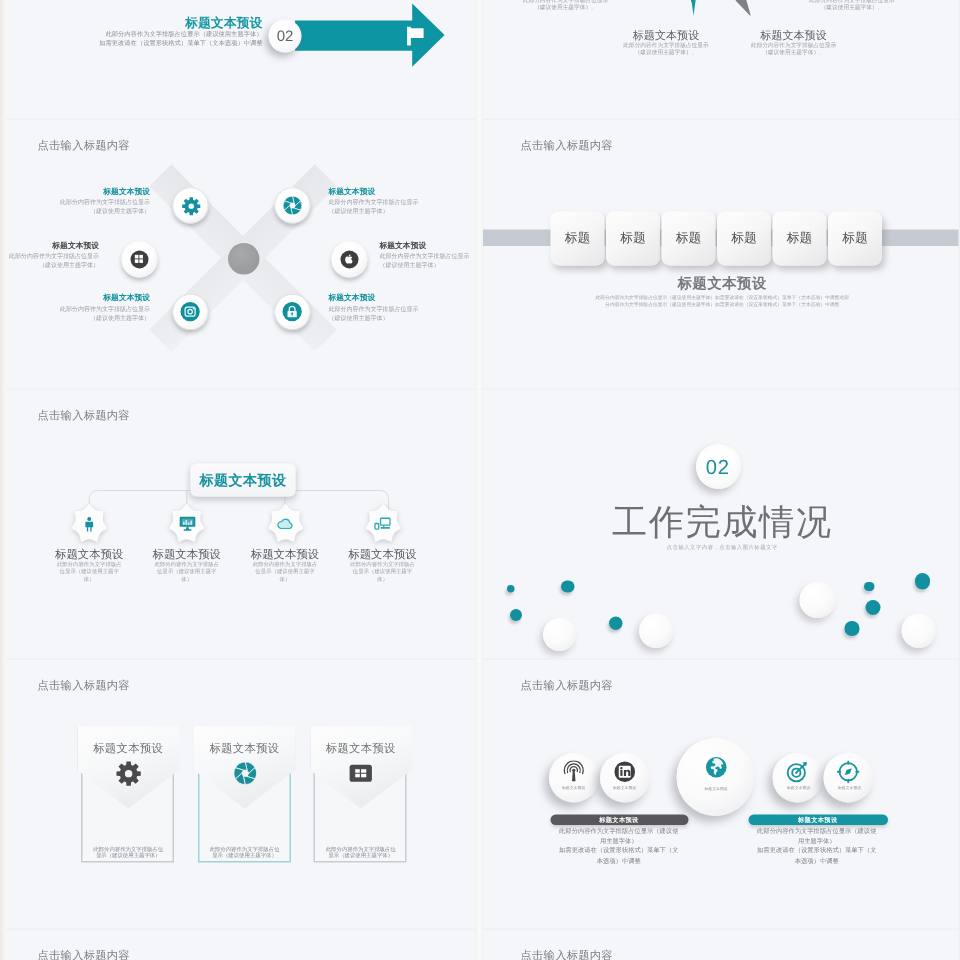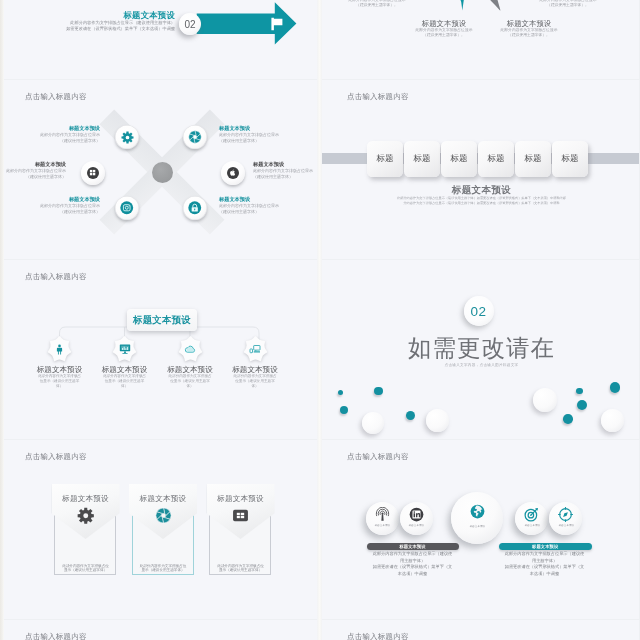--- a/index.html
+++ b/index.html
@@ -393,21 +393,21 @@
       <div class="hxt">标题文本预设</div>
       <div class="hxb">此部分内容作为文字排版占</div>
       <div class="hxb">位显示（建议使用主题字</div>
       <div class="hxb">体）</div>
     </div>
   </div>
   <div class="slide" style="left:322px;top:260px;">
     <div class="numcirc">
       <span>02</span>
     </div>
-    <div class="bigh">如需更改请在</div>
+    <div class="bigh">工作完成情况</div>
     <div class="bigsub">点击输入文字内容，点击输入图片标题文字</div>
 
     <div class="wdot" style="left:39.6px;top:152.2px;width:22px;height:22px;"></div>
     <div class="wdot" style="left:104px;top:148.5px;width:23px;height:23px;"></div>
     <div class="wdot" style="left:211.4px;top:127.9px;width:24px;height:24px;"></div>
     <div class="wdot" style="left:278.5px;top:148.9px;width:23px;height:23px;"></div>
     <div class="tdot" style="left:16px;top:129.8px;width:5px;height:5px;"></div>
     <div class="tdot" style="left:18px;top:145.9px;width:8.4px;height:8.4px;"></div>
     <div class="tdot" style="left:52.1px;top:126.5px;width:8.8px;height:8.8px;"></div>
     <div class="tdot" style="left:83.7px;top:150.6px;width:9.4px;height:9.4px;"></div>

